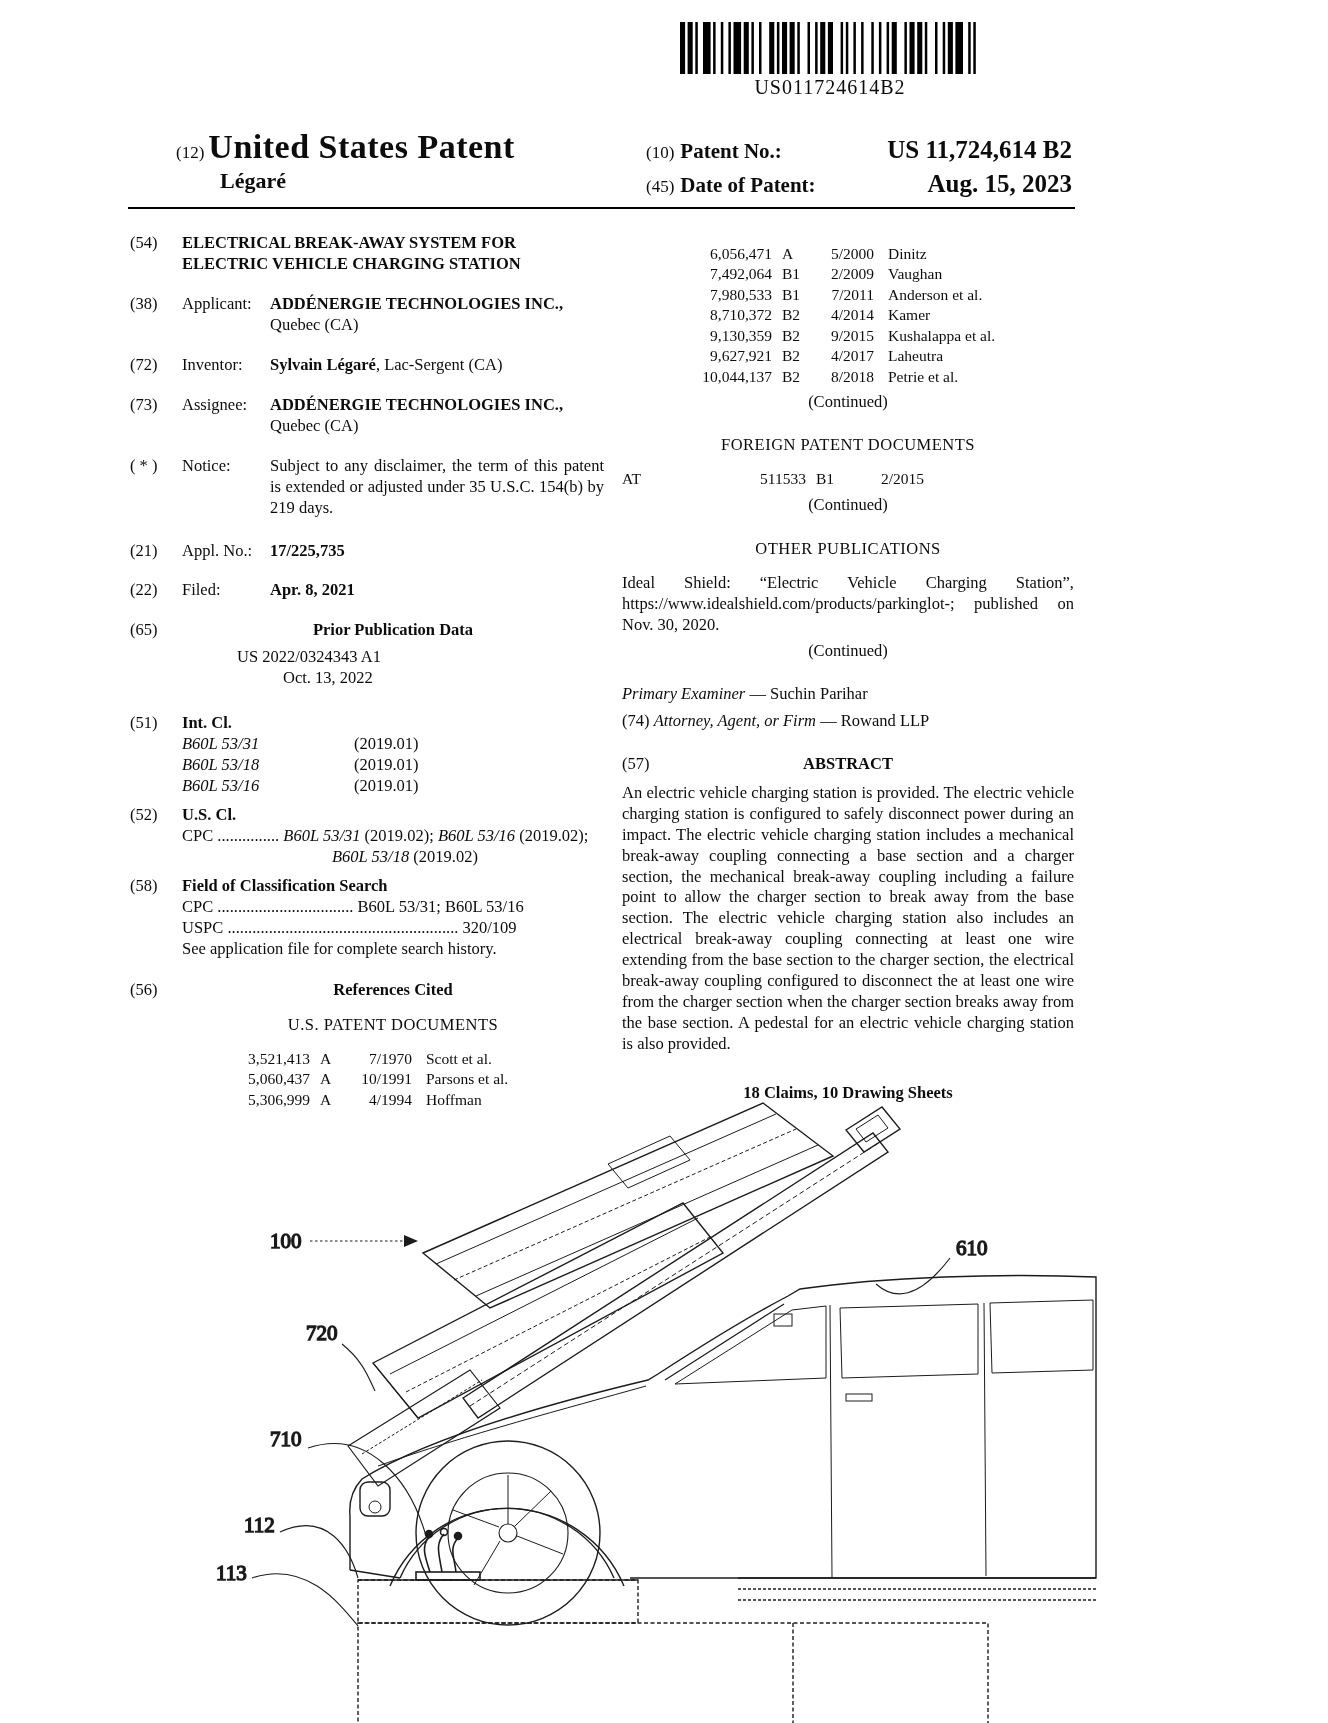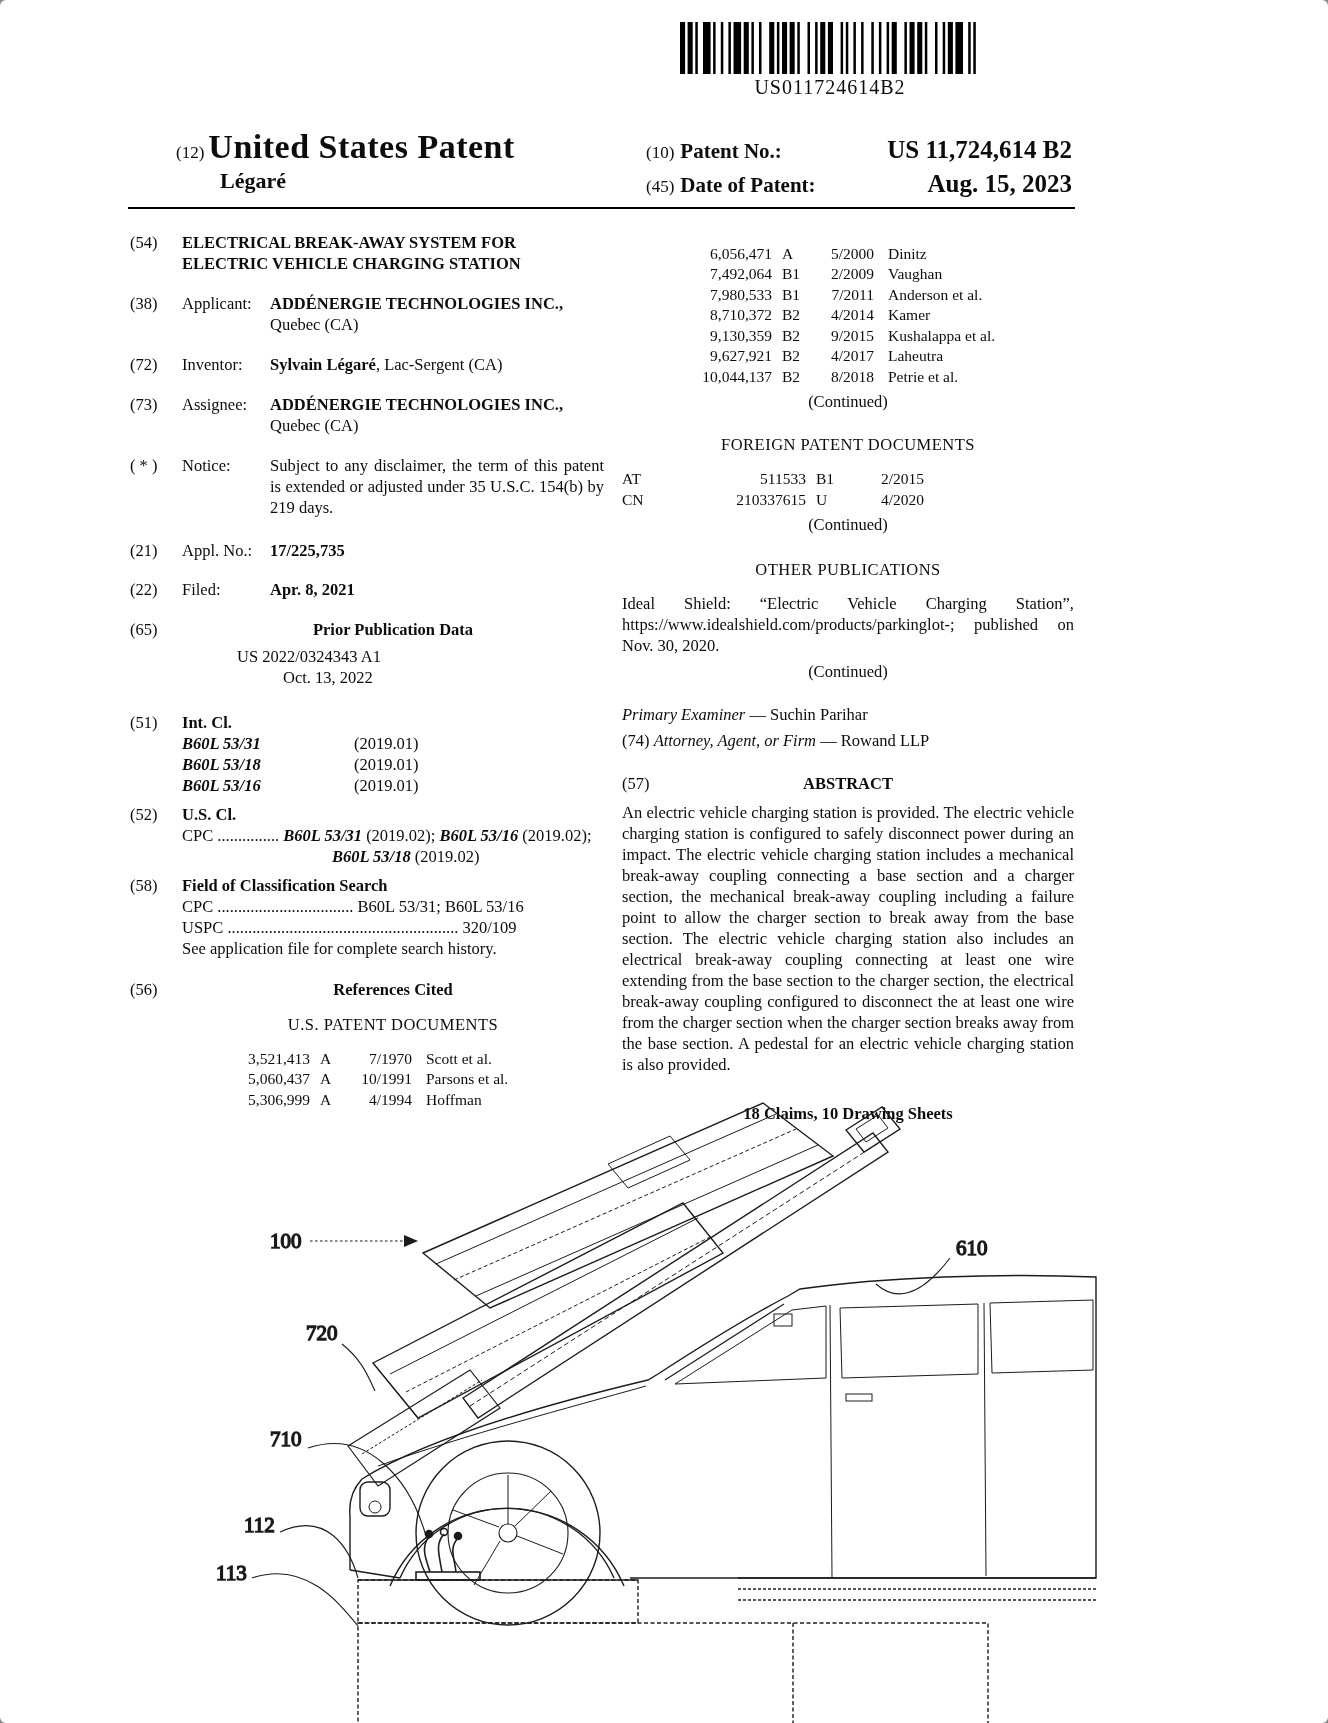--- a/index.html
+++ b/index.html
@@ -1,18 +1,18 @@
 <!DOCTYPE html>
 <html><head>
 <meta charset="utf-8">
 <style>
   html,body{margin:0;padding:0;background:#888;}
   .page{
     position:relative;width:1328px;height:1723px;background:#ffffff;margin:0 auto;
-    font-family:"Liberation Serif","DejaVu Serif",serif;color:#0c0c0c;overflow:hidden;border-radius:6px;
+    font-family:"Liberation Serif","DejaVu Serif",serif;color:#0c0c0c;overflow:hidden;
   }
   
   .barcode-wrap{position:absolute;left:588px;top:22px;width:484px;text-align:center;}
   .barcode-svg{display:block;margin:0 auto;}
   .barcode-text{font-size:20px;letter-spacing:1px;margin-top:2px;}
   
   .h-left{position:absolute;left:130px;top:128px;margin-left:46px;}
   .paren{font-size:17px;}
   .h-title{font-size:34px;font-weight:bold;letter-spacing:.5px;}
   .h-surname{font-size:22px;font-weight:bold;margin-left:44px;margin-top:2px;}
@@ -25,21 +25,21 @@
   
   .col-left{position:absolute;left:130px;top:233px;width:474px;font-size:16.5px;line-height:1.27;}
   .col-right{position:absolute;left:622px;top:236px;width:452px;font-size:16.5px;line-height:1.27;}
   .item{display:flex;margin-bottom:19px;}
   .code{width:52px;flex:none;}
   .body{flex:1;}
   .lab-val{display:flex;}
   .flab{width:88px;flex:none;}
   .fval{flex:1;}
   .b{font-weight:bold;}
-  .bi{font-weight:bold;font-style:italic;}
+  .bi{font-weight:normal;font-style:italic;}
   .just{text-align:justify;}
   .heading-b{font-weight:bold;text-align:center;}
   .publine{display:flex;margin-left:55px;margin-top:6px;flex-direction:column;}
   .pubdate{margin-left:46px;}
   .clrow{display:flex;}
   .clcode{width:172px;flex:none;}
   .cpcpara{padding-left:150px;text-indent:-150px;}
   
   .cites{margin-top:8px;}
   .cites-left{margin-left:40px;}
@@ -322,26 +322,20 @@
     <div class="continued">(Continued)</div>
 
     <div class="sec-head">FOREIGN PATENT DOCUMENTS</div>
     <div class="cites fp">
         <div class="cite-row">
           <span class="c0">AT</span>
           <span class="c1">511533</span>
           <span class="c2">B1</span>
           <span class="c3">2/2015</span>
         </div>
-        <div class="cite-row">
-          <span class="c0">CN</span>
-          <span class="c1">210337615</span>
-          <span class="c2">U</span>
-          <span class="c3">4/2020</span>
-        </div>
       </div>
     <div class="continued">(Continued)</div>
 
     <div class="sec-head" style="margin-top:24px;">OTHER PUBLICATIONS</div>
     <div class="otherpub">Ideal Shield: “Electric Vehicle Charging Station”, https://www.idealshield.com/products/parkinglot-; published on Nov. 30, 2020.</div>
     <div class="continued" style="margin-bottom:14px;">(Continued)</div>
 
     <div class="examblock">
       <div class="exam-line"><span class="ital">Primary Examiner</span><span> — Suchin Parihar</span></div>
       <div class="exam-line"><span>(74)</span> <span class="ital">Attorney, Agent, or Firm</span><span> — Rowand LLP</span></div>

